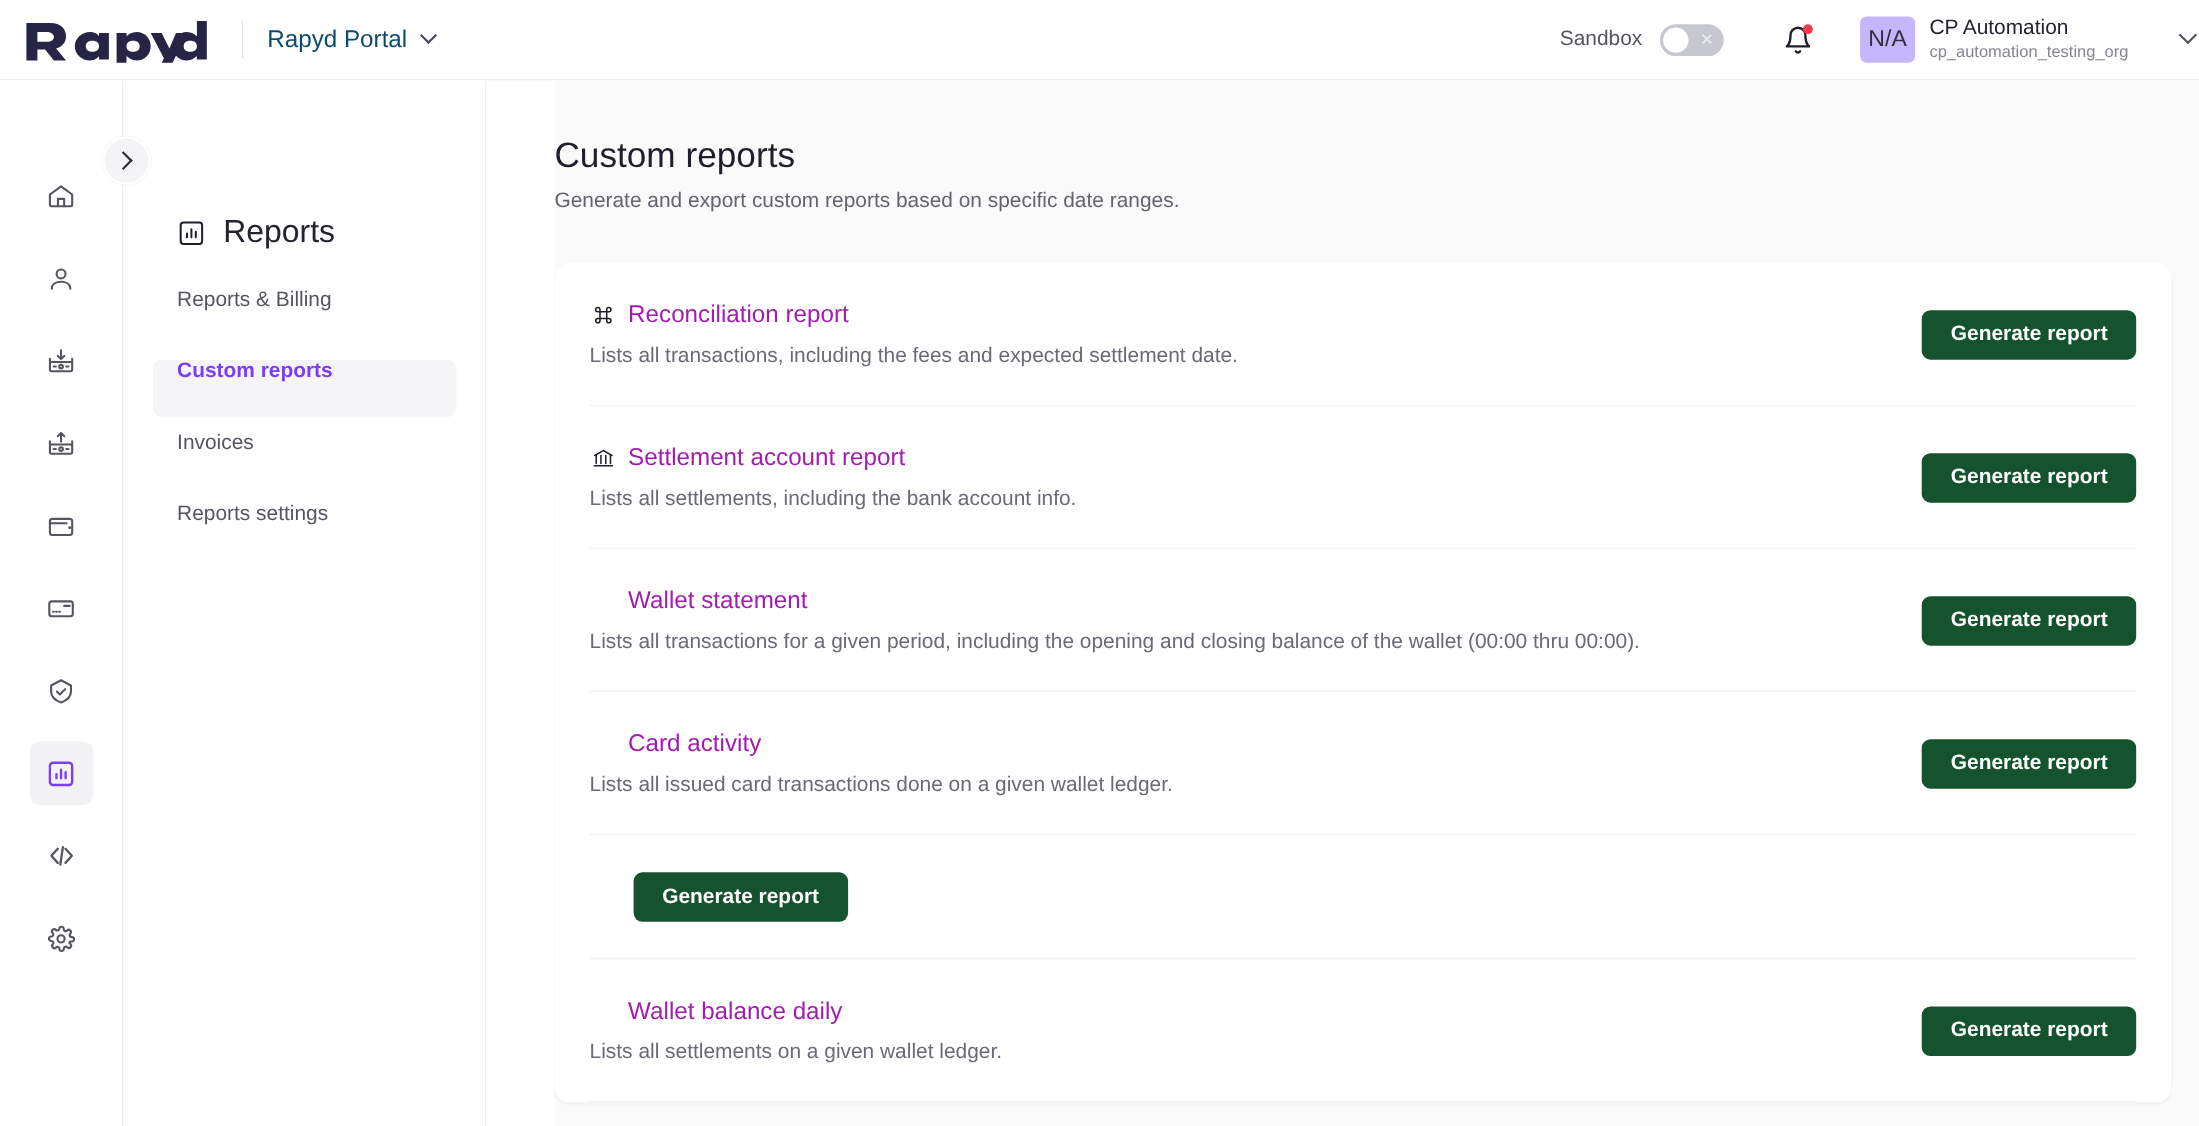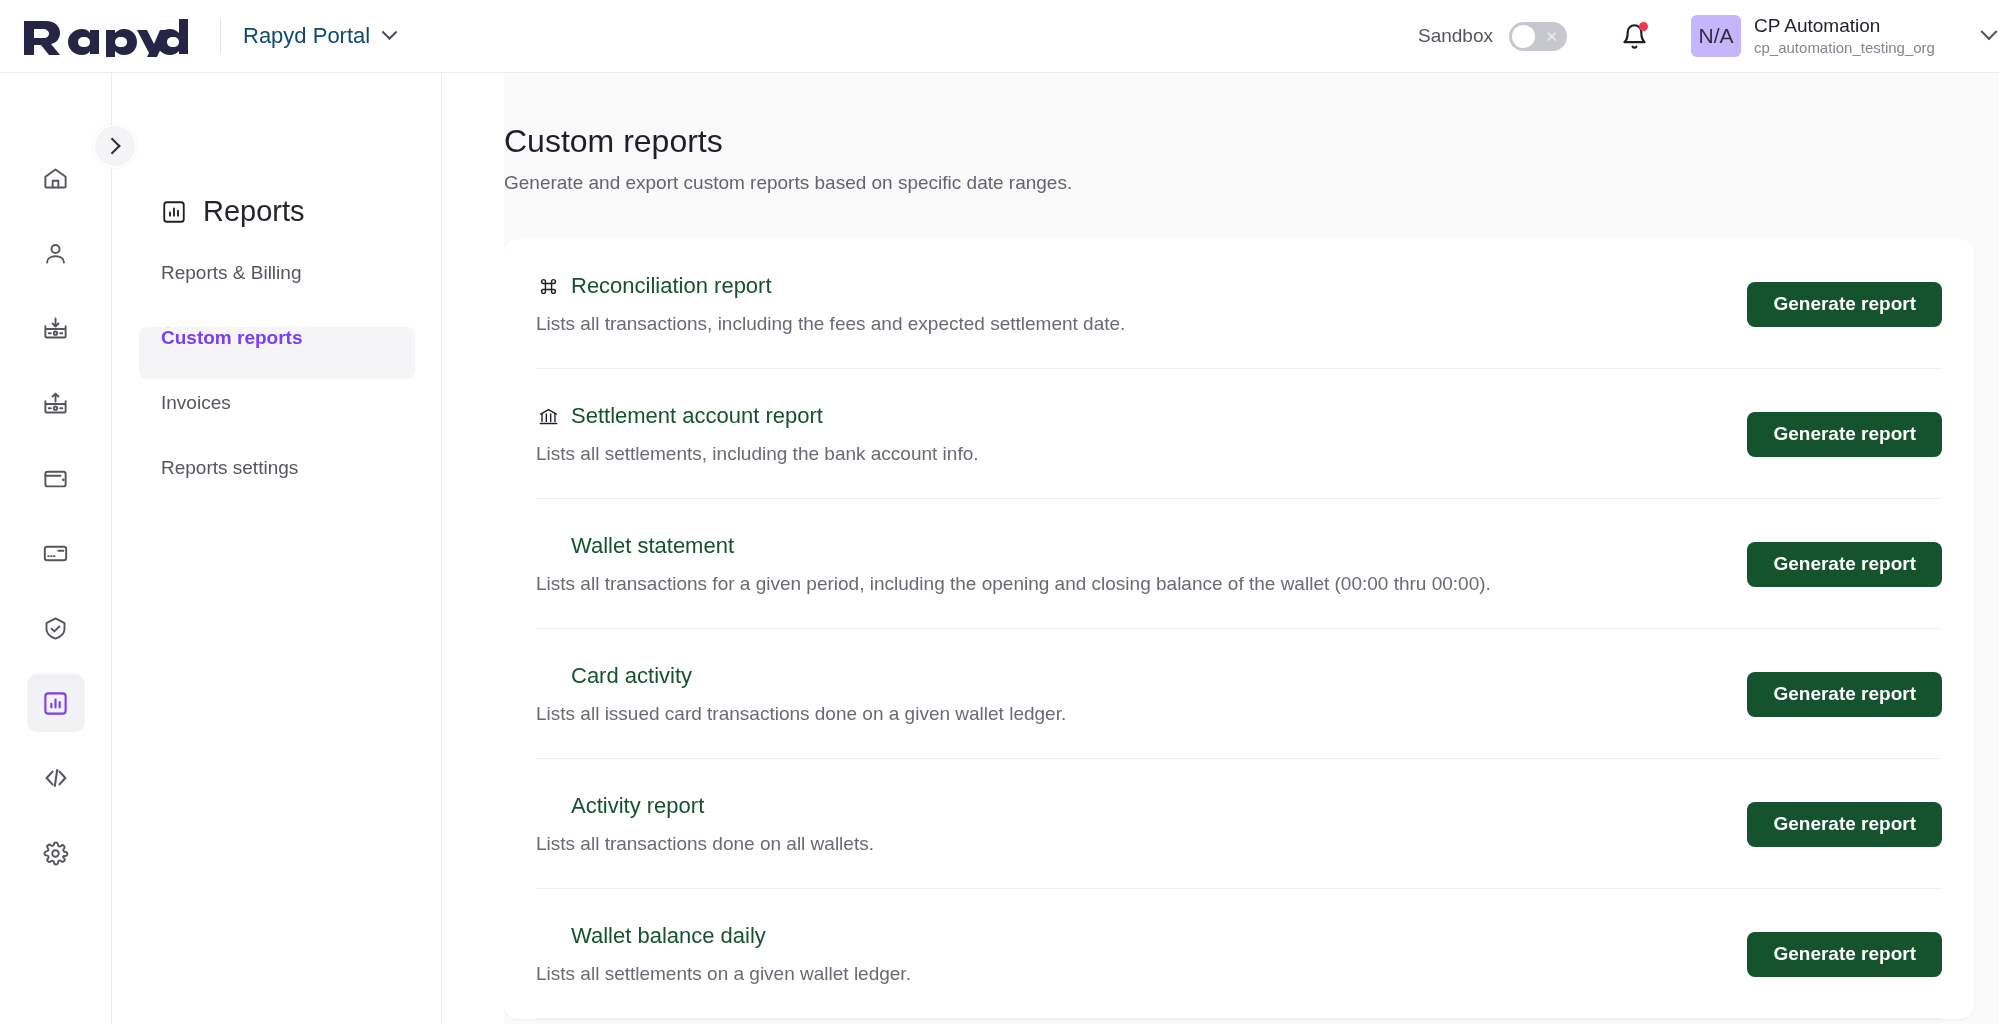--- a/index.html
+++ b/index.html
@@ -159,21 +159,21 @@
   .report-row:last-child { border-bottom: 1px solid #f0f0f3; }
   .report-left { flex: 1; min-width: 0; }
   .report-title-line {
     display: flex; align-items: center; gap: 11px;
   }
   .report-icon {
     width: 24px; height: 24px;
     display: flex; align-items: center; justify-content: center;
     color: #1f1f2b; flex: 0 0 24px;
   }
-  .report-title { font-size: 22px; color: #14532d; }
+  .report-title { font-size: 22px; color: #a21caf; }
   .report-desc {
     font-size: 19px; color: #6a6a74; margin-top: 14px; margin-left: 0;
   }
   .gen-btn {
     flex: 0 0 auto;
     background: #14532d; color: #ffffff;
     border: none; border-radius: 8px;
     font-size: 19px; font-weight: 700;
     font-family: "Liberation Sans", sans-serif;
     padding: 0 26px; height: 45px;
@@ -406,27 +406,20 @@
         <div class="report-title-line">
           <span class="report-icon"></span>
           <span class="report-title">Card activity</span>
         </div>
         <div class="report-desc">Lists all issued card transactions done on a given wallet ledger.</div>
       </div>
       <button class="gen-btn">Generate report</button>
     </div>
 
     <div class="report-row">
-      <div class="report-left">
-        <div class="report-title-line">
-          <span class="report-icon"></span>
-          <span class="report-title">Activity report</span>
-        </div>
-        <div class="report-desc">Lists all transactions done on all wallets.</div>
-      </div>
       <button class="gen-btn">Generate report</button>
     </div>
 
     <div class="report-row">
       <div class="report-left">
         <div class="report-title-line">
           <span class="report-icon"></span>
           <span class="report-title">Wallet balance daily</span>
         </div>
         <div class="report-desc">Lists all settlements on a given wallet ledger.</div>

